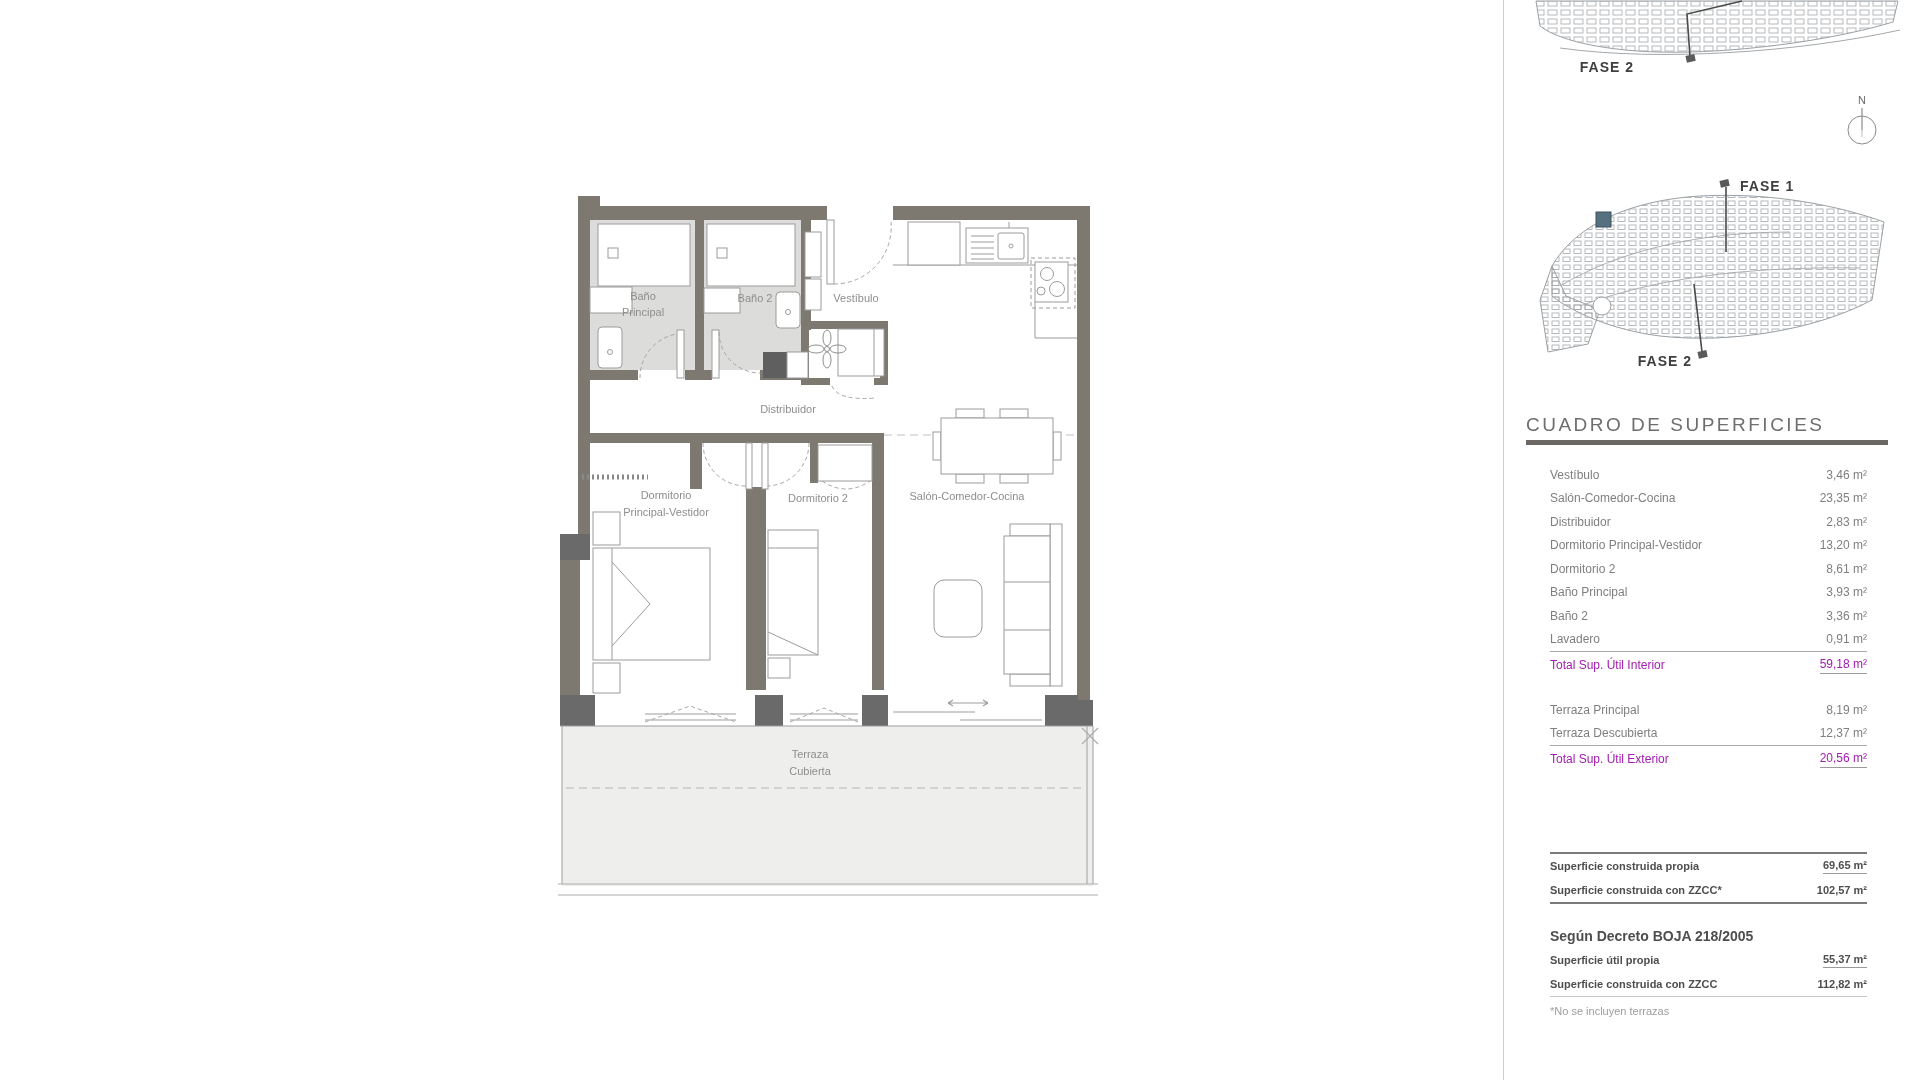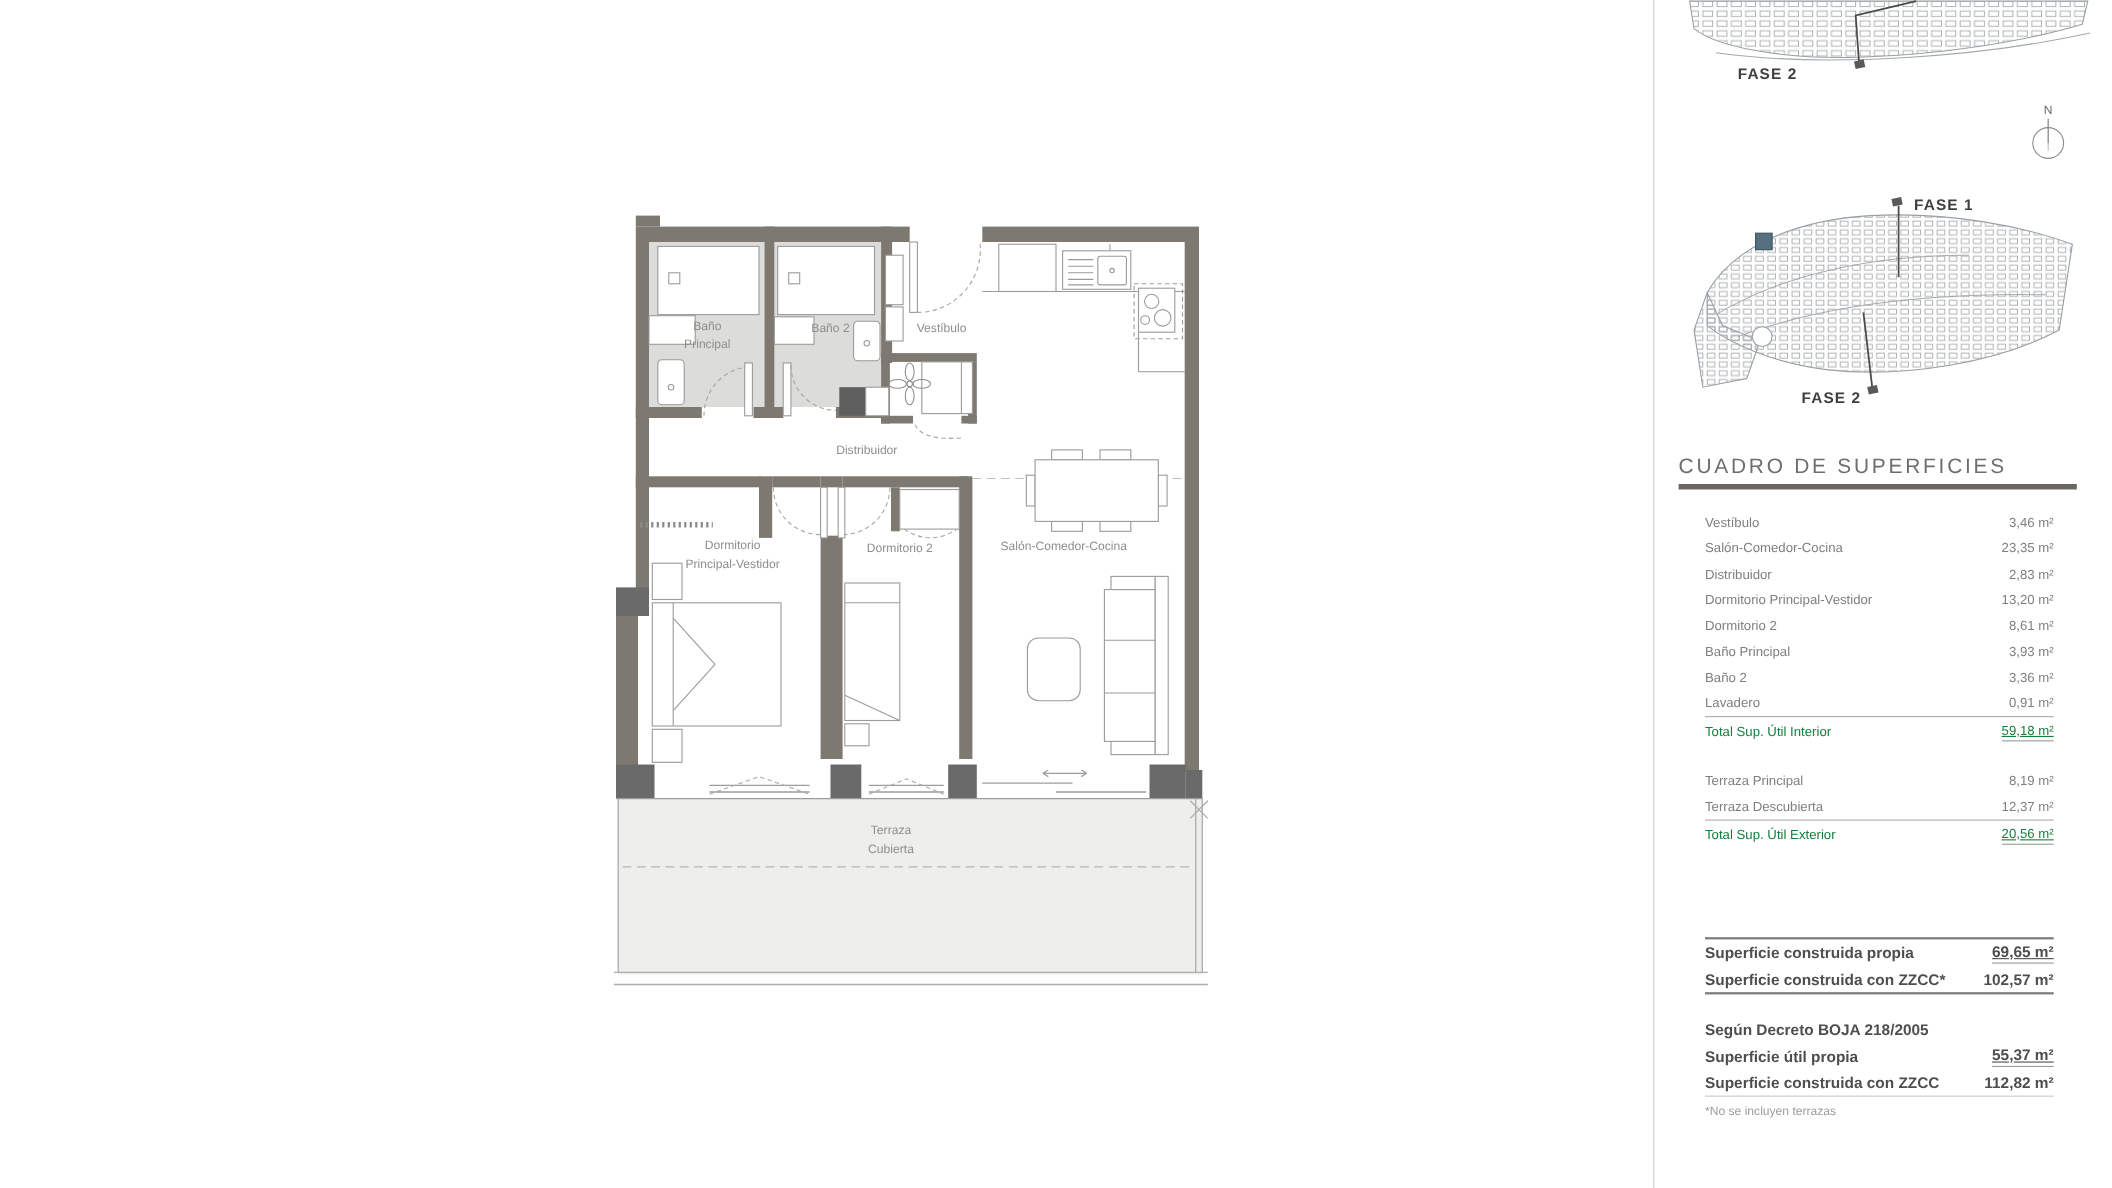--- a/index.html
+++ b/index.html
@@ -13,24 +13,24 @@
                    margin:0;line-height:22px;white-space:nowrap;}
   .heading-bar{height:5px;background:#6b6762;margin-top:4px;width:362px;}
   #emplazamiento-block{left:1526px;top:124px;width:362px;}
   #surfaces-block{left:1526px;top:414px;width:362px;}
 
   .tbl{margin-top:18px;padding:0 21px 0 24px;}
   .row{display:flex;justify-content:space-between;align-items:center;height:23.5px;
        font-size:12px;color:#7f7f7f;}
   .row .lbl{white-space:nowrap;}
   .row .val{white-space:nowrap;}
-  .row.total{height:26px;color:#15803d;}
-  .row.bold{height:24px;font-size:14px;font-weight:bold;color:#4e4e4e;}
+  .row.total{height:26px;color:#a21caf;}
+  .row.bold{height:24px;font-size:11px;font-weight:bold;color:#4e4e4e;}
   .row.heading-row{height:24px;font-size:14px;font-weight:bold;color:#4e4e4e;}
-  .val.u{border-bottom:1px solid #9a9a9a;padding-bottom:2px;text-decoration:underline;}
+  .val.u{border-bottom:1px solid #9a9a9a;padding-bottom:2px;}
   .hr{border-top:1px solid #a9a9a9;height:0;}
   .hr-strong{border-top:2px solid #7a7a7a;height:0;}
   .hr-light{border-top:1px solid #c9c9c9;height:0;}
   .spacer20{height:20px;} .spacer80{height:80px;}
   .footnote{margin-top:8px;font-size:11px;color:#9d9d9d;}
 
   svg text{font-family:"Liberation Sans", sans-serif;}
   .plan-label{fill:#8e8e8e;font-size:11px;}
   .fase-label{fill:#3f3f3f;font-size:14px;font-weight:600;letter-spacing:1px;}
   .compass-n{fill:#6a6a6a;font-size:11px;}

